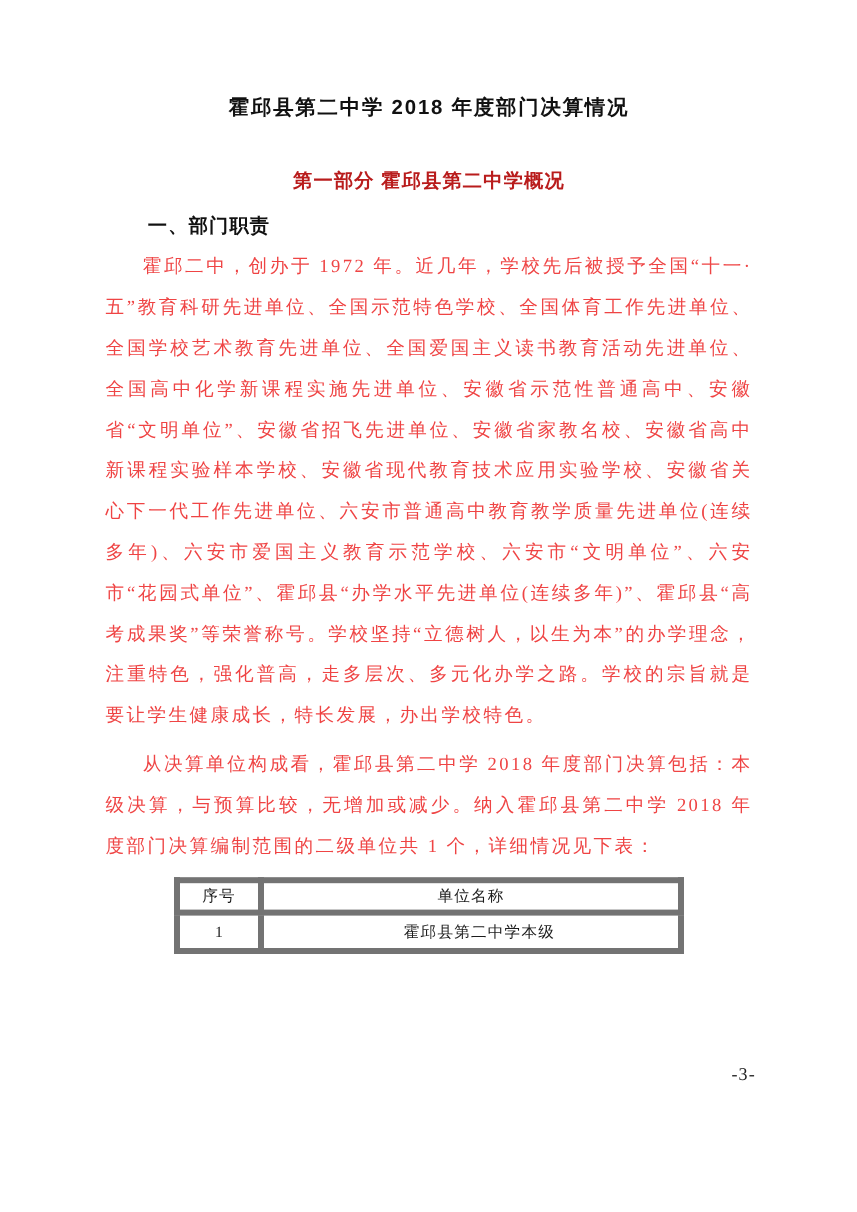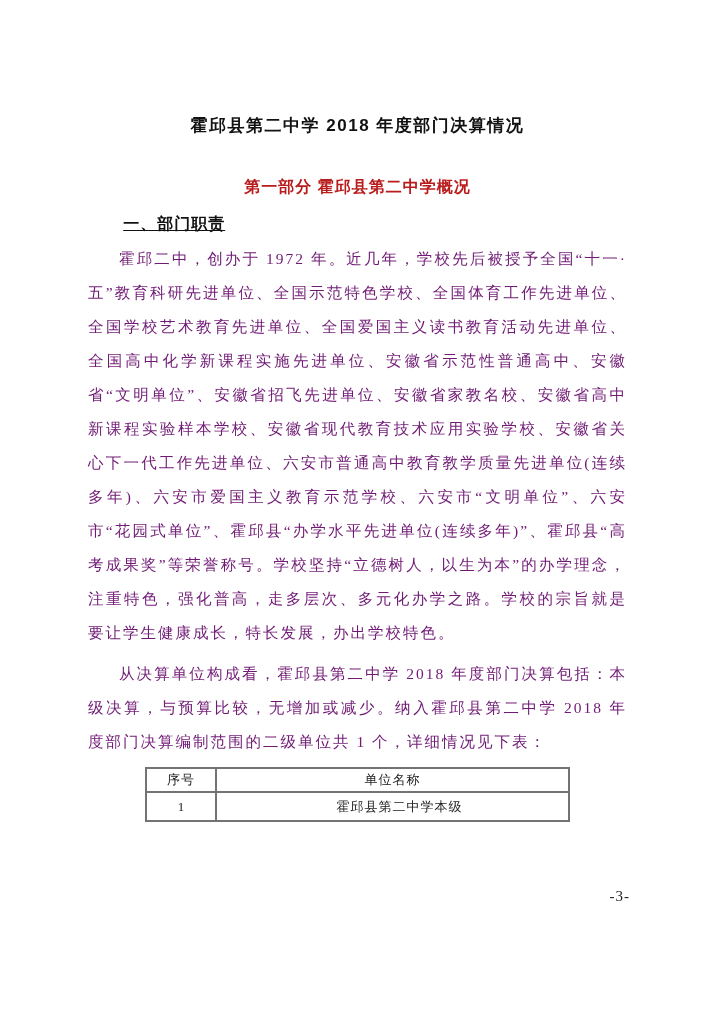--- a/index.html
+++ b/index.html
@@ -7,21 +7,21 @@
     padding: 0;
     background: #ffffff;
   }
   .page {
     position: relative;
     width: 714px;
     height: 1010px;
     margin: 0 auto;
     background: #ffffff;
     box-sizing: border-box;
-    padding: 98px 87px 0 88px;
+    padding: 62px 87px 0 88px;
     color: #1c1c1c;
     font-family: "Liberation Serif", "DejaVu Serif", serif;
     overflow: hidden;
   }
   .doc-title {
     margin: 16px 0 0 0;
     text-align: center;
     font-size: 17px;
     font-weight: bold;
     letter-spacing: 1.5px;
@@ -38,42 +38,41 @@
     color: #b91c1c;
   }
   .section-heading {
     margin: 16px 0 0 0;
     font-size: 16px;
     font-weight: bold;
     letter-spacing: 1px;
     text-indent: 2.2em;
     font-family: "Liberation Sans", "DejaVu Sans", sans-serif;
     color: #111111;
-    text-decoration: underline;
   }
   .body-para {
     margin: 7px 0 0 0;
     font-size: 15.5px;
     line-height: 34px;
     letter-spacing: 2px;
     text-align: justify;
     text-indent: 2em;
-    color: #701a75;
+    color: #ef4444;
   }
   .units-table {
     margin: 8px 0 0 57px;
     border-collapse: collapse;
     width: 425px;
     table-layout: fixed;
     font-size: 13px;
     color: #1c1c1c;
   }
   .units-table th,
   .units-table td {
-    border: 2px solid #737373;
+    border: 5px solid #737373;
     padding: 0;
     font-weight: normal;
   }
   .units-table th {
     height: 22px;
     text-align: center;
     letter-spacing: 1px;
   }
   .units-table td {
     height: 27px;

